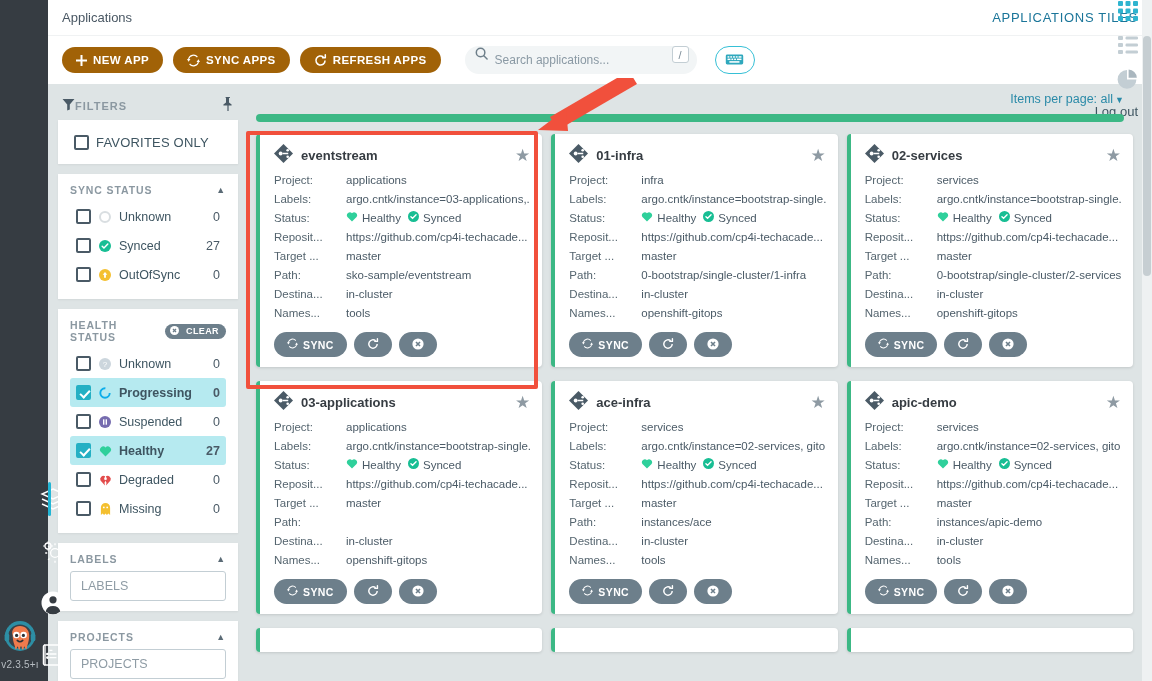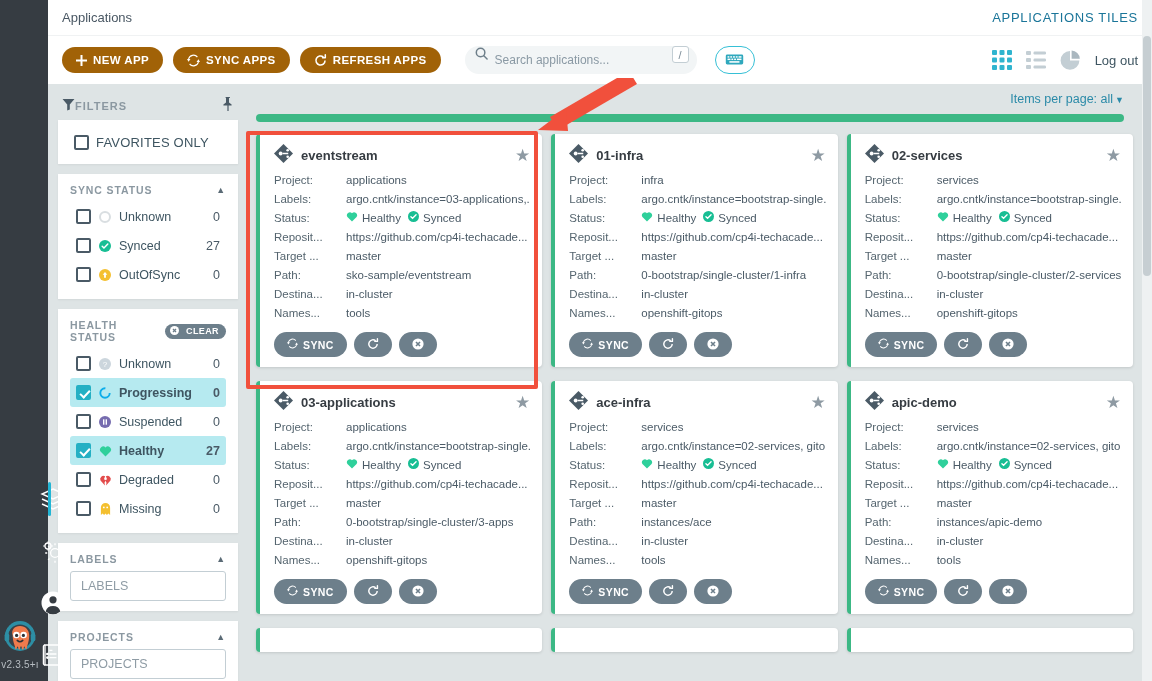--- a/index.html
+++ b/index.html
@@ -69,21 +69,21 @@
   .slash-key {
     border: 1px solid #c3ced4; border-radius: 3px; color: #7c8c97;
     font-size: 11px; width: 17px; height: 17px; display:flex;
     align-items:center; justify-content:center; background:#fff;
   }
   .kbd-btn {
     margin-left: 8px; width: 40px; height: 28px; border-radius: 14px;
     border: 1.5px solid #36c0d6; background: #fff; display: flex;
     align-items: center; justify-content: center; cursor: pointer;
   }
-  .toolbar-right { margin-left: auto; display: flex; align-items: center; gap: 14px; }
+  .toolbar-right { margin-left: auto; display: flex; align-items: flex-end; gap: 14px; flex-direction: column; }
   .view-icon { cursor: pointer; display:flex; align-items:center; }
   .logout-link { font-size: 13px; color: #3e5561; cursor: pointer; }
 
   
   .body-split { flex: 1; display: flex; min-height: 0; }
 
   
   .filters {
     width: 200px; flex: 0 0 200px; background: #dee4e5;
     padding: 8px 10px 0 10px; overflow: hidden; position: relative;
@@ -839,21 +839,20 @@
               <div class="kv">
                   <span class="k">Reposit...</span>
                   <span class="v">https://github.com/cp4i-techacade...</span>
                 </div>
               <div class="kv">
                   <span class="k">Target ...</span>
                   <span class="v">master</span>
                 </div>
               <div class="kv">
                   <span class="k">Path:</span>
-                  <span class="v">0-bootstrap/single-cluster/3-apps</span>
                 </div>
               <div class="kv">
                   <span class="k">Destina...</span>
                   <span class="v">in-cluster</span>
                 </div>
               <div class="kv">
                   <span class="k">Names...</span>
                   <span class="v">openshift-gitops</span>
                 </div>
               <div class="tile-actions">

